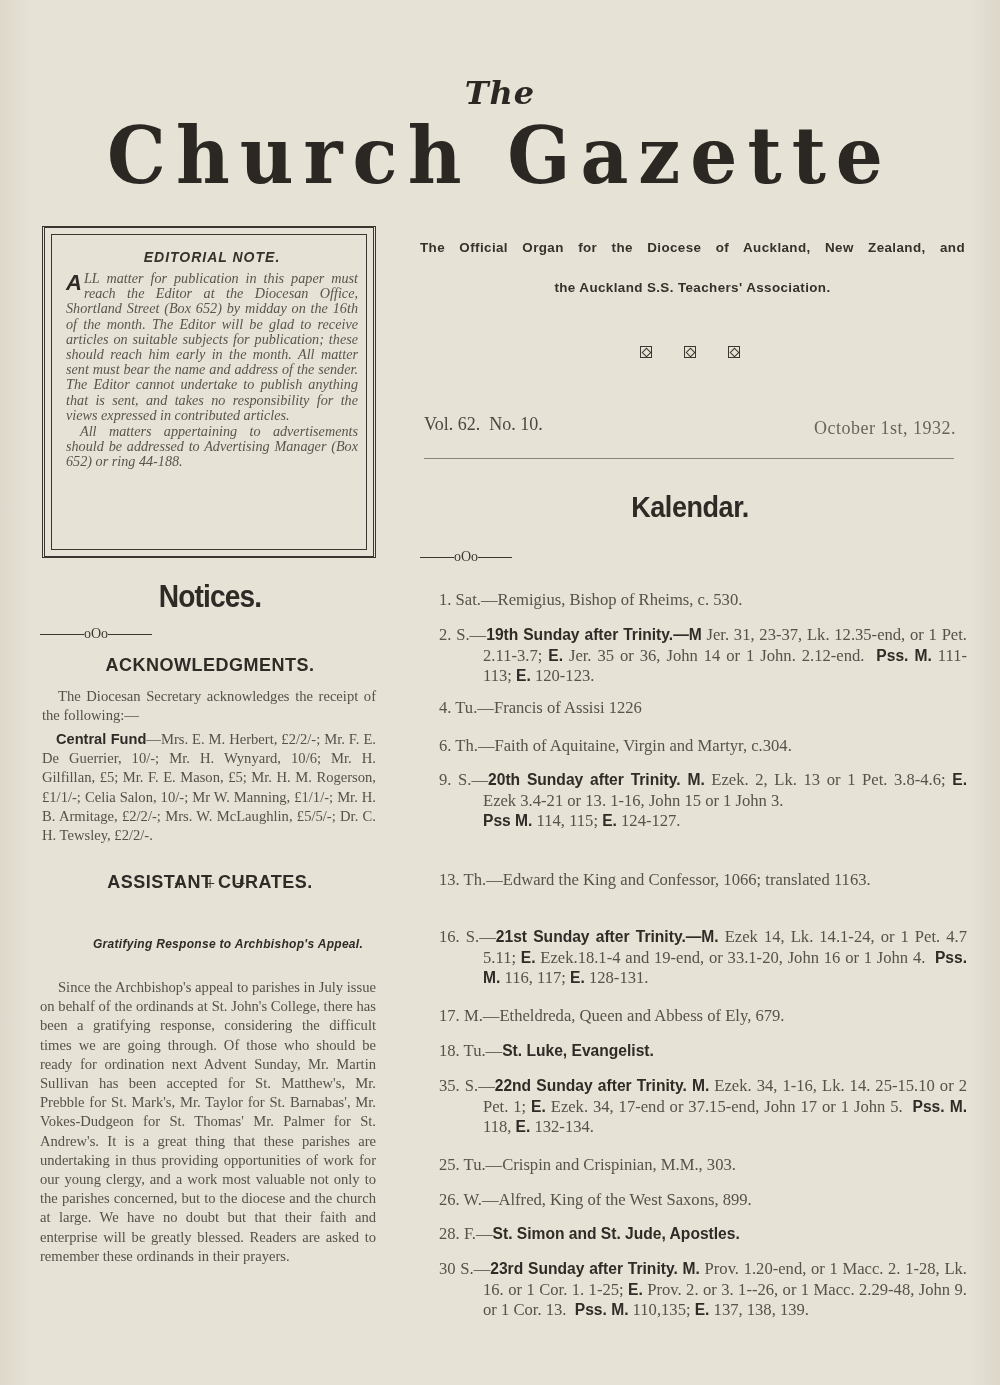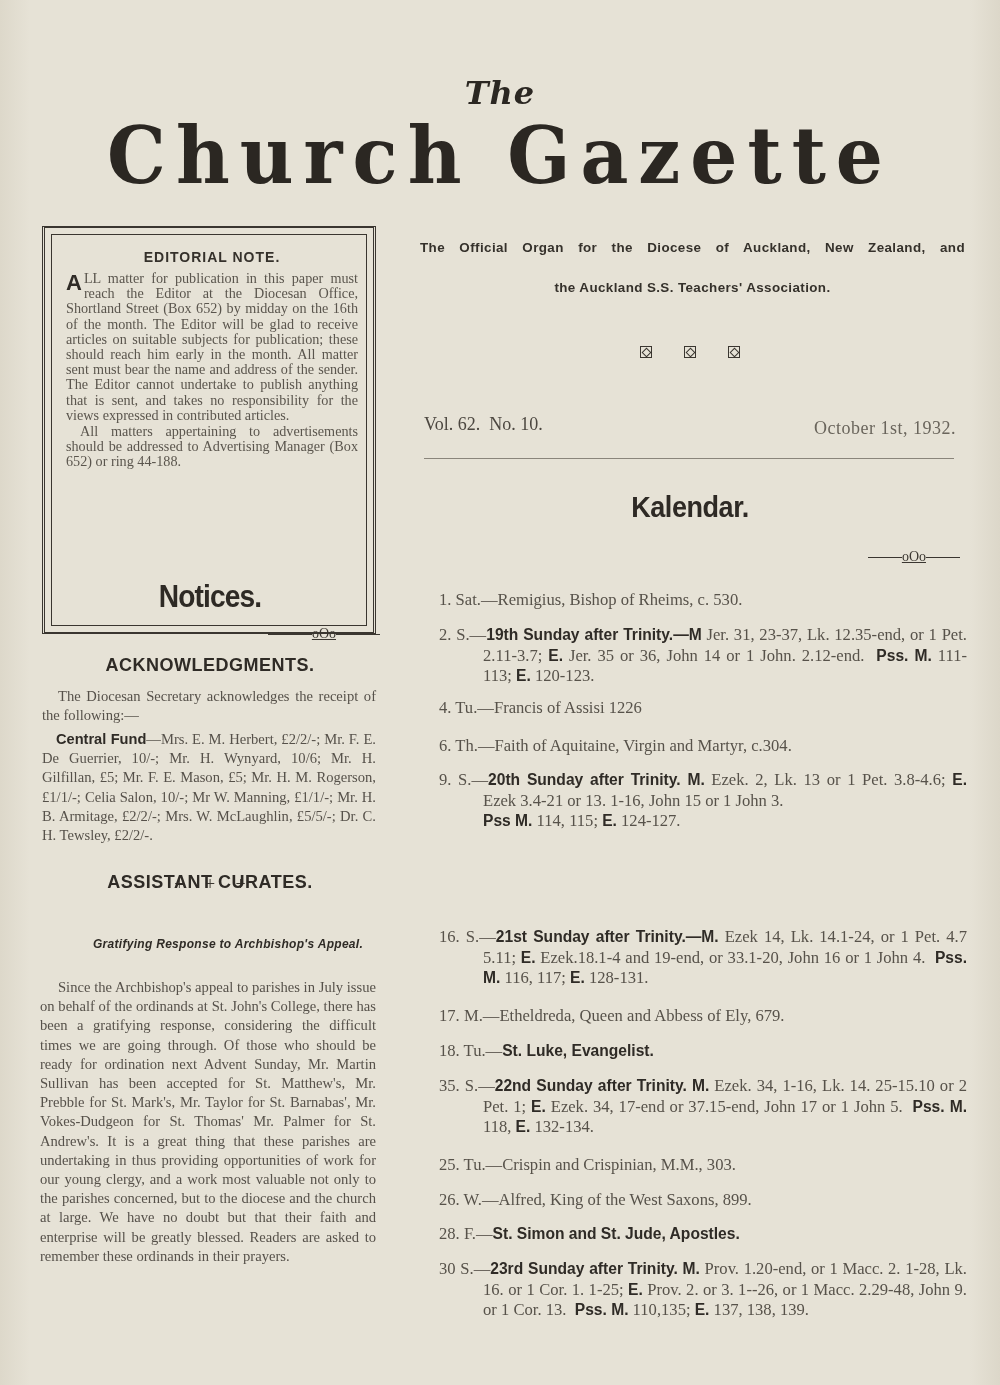--- a/index.html
+++ b/index.html
@@ -23,44 +23,44 @@
     line-height: 46px; font-style: italic;
   }
   .masthead .title {
     font-family: "DejaVu Serif", serif; font-weight: bold;
     font-size: 74px; letter-spacing: 10px; color: #2b2722;
     line-height: 80px; margin-top: 0px; transform: scaleY(1.05);
   }
 
   
   .editorial-box {
-    position: absolute; left: 42px; top: 226px; width: 334px; height: 408px;
+    position: absolute; left: 42px; top: 226px; width: 334px; height: 332px;
     border-top: 2px solid #3a3630; border-bottom: 2px solid #3a3630;
-    border-left: 3px double #3a3630; border-right: 3px double #3a3630;
+    border-left: 3px double #3a3630; border-right: 3px double #3a3630; font-style: italic;
   }
   .editorial-inner {
     position: absolute; left: 6px; top: 6px; right: 6px; bottom: 6px;
     border: 1.5px solid #3a3630; padding: 14px 8px 0 14px;
   }
   .editorial-title {
     font-family: "Liberation Sans", sans-serif; font-weight: bold;
     font-size: 14px; text-align: center; letter-spacing: 1px; color: #35312b;
     margin-bottom: 6px;
   }
   .editorial-body { font-size: 14.2px; line-height: 15.2px; text-align: justify; color: #5a554d; }
   .editorial-body .dropcap { font-family: "Liberation Sans", sans-serif; font-weight: bold; font-size: 22px; color: #2f2b26; float: left; line-height: 20px; margin-right: 2px; margin-top: 2px;}
   .editorial-body p + p { text-indent: 14px; margin-top: 1px; }
 
   .notices-title {
     position: absolute; left: 40px; top: 578px; width: 340px; text-align: center;
     font-family: "Liberation Sans", sans-serif; font-weight: bold; font-size: 32px;
     letter-spacing: -1px; color: #2e2a25; transform: scaleX(0.88);
   }
   .ornament {
-    font-size: 14px; color: #3a3630; text-align: right; letter-spacing: 0; text-decoration: underline;
+    font-size: 14px; color: #3a3630; text-align: left; letter-spacing: 0;
   }
   .ornament .line { display: inline-block; width: 44px; height: 1px; background: #3a3630; vertical-align: middle; }
   .left-ornament { position: absolute; left: 40px; top: 626px; width: 340px; }
   .section-head {
     font-family: "Liberation Sans", sans-serif; font-weight: bold; color: #2f2b26;
     text-align: center; letter-spacing: 0.5px;
   }
   .ack-head { position: absolute; left: 40px; top: 655px; width: 340px; font-size: 18px; }
   .body-text { font-size: 14.6px; line-height: 19.2px; text-align: justify; color: #56514a; }
   .ack-intro { position: absolute; left: 42px; top: 687px; width: 334px; text-indent: 16px; }
@@ -159,20 +159,23 @@
   <div class="kal" style="top:698px;">
     <div class="first"><span>4.</span> <span>Tu.—</span><span>Francis of Assisi 1226</span></div>
   </div>
   <div class="kal" style="top:736px;">
     <div class="first"><span>6.</span> <span>Th.—</span><span>Faith of Aquitaine, Virgin and Martyr, c.304.</span></div>
   </div>
   <div class="kal" style="top:770px;">
     <div class="first"><span>9.</span> <span>S.—</span><b>20th Sunday after Trinity.  M.</b><span> Ezek. 2, Lk. 13 or 1 Pet. 3.8-4.6; </span><b>E.</b><span> Ezek 3.4-21 or 13. 1-16, John 15 or 1 John 3.</span></div>
     <div class="cont"><b>Pss M.</b><span> 114, 115; </span><b>E.</b><span> 124-127.</span></div>
   </div>
+  <div class="kal" style="top:870px;">
+    <div class="first"><span>13.</span> <span>Th.—</span><span>Edward the King and Confessor, 1066; translated 1163.</span></div>
+  </div>
   <div class="kal" style="top:927px;">
     <div class="first"><span>16.</span> <span>S.—</span><b>21st Sunday after Trinity.—M.</b><span> Ezek 14, Lk. 14.1-24, or 1 Pet. 4.7 5.11; </span><b>E.</b><span style="white-space:pre-wrap;"> Ezek.18.1-4 and 19-end, or 33.1-20, John 16 or 1 John 4.  </span><b>Pss. M.</b><span> 116, 117; </span><b>E.</b><span> 128-131.</span></div>
   </div>
   <div class="kal" style="top:1006px;">
     <div class="first"><span>17.</span> <span>M.—</span><span>Etheldreda, Queen and Abbess of Ely, 679.</span></div>
   </div>
   <div class="kal" style="top:1041px;">
     <div class="first"><span>18.</span> <span>Tu.—</span><b>St. Luke, Evangelist.</b></div>
   </div>
   <div class="kal" style="top:1076px;">

